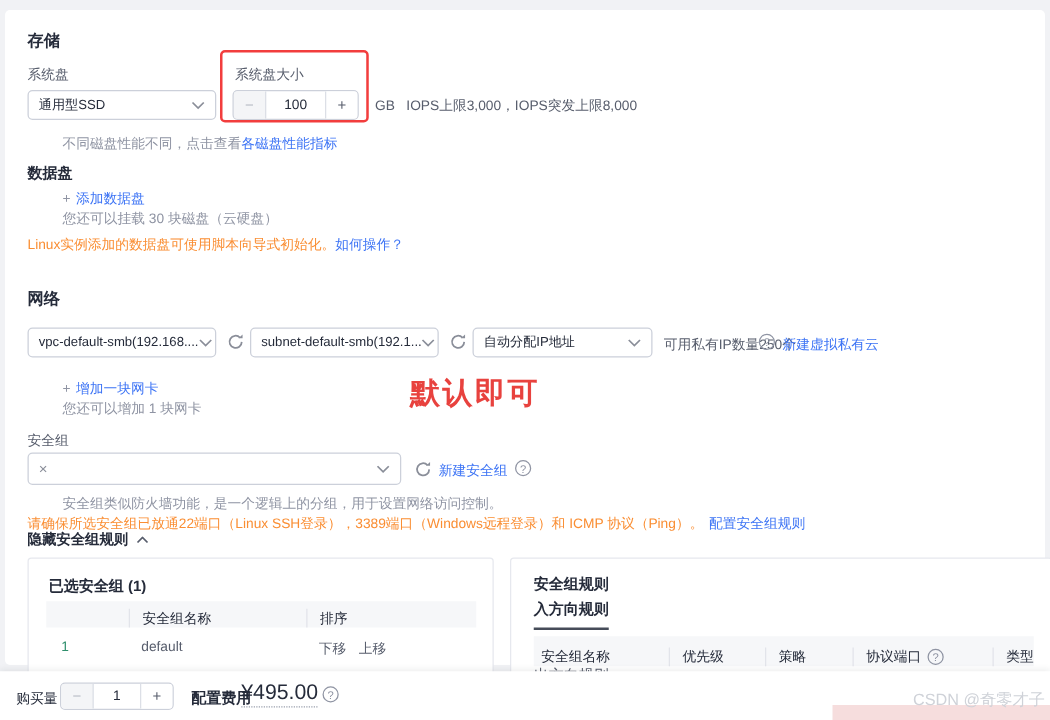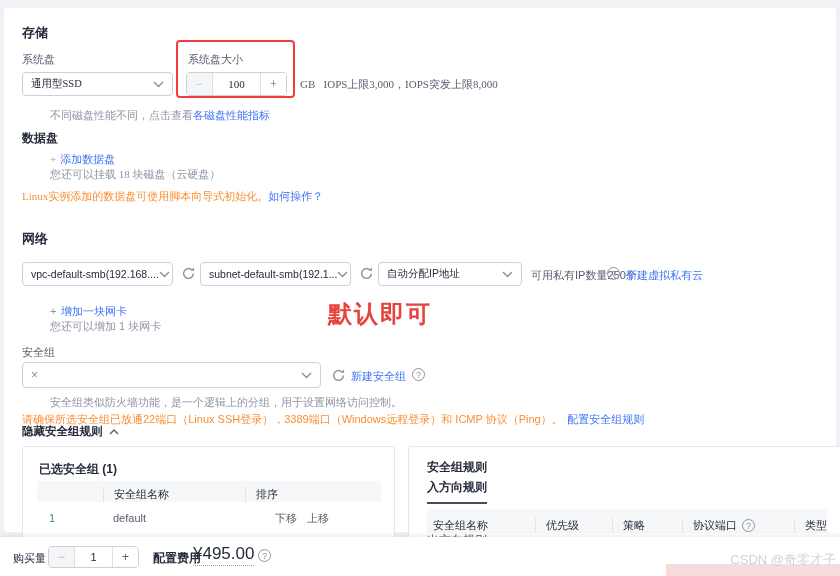--- a/index.html
+++ b/index.html
@@ -1,19 +1,19 @@
 <!DOCTYPE html>
 <html><head>
 <meta charset="utf-8">
 <style>
   html,body{margin:0;padding:0;}
   body{font-family:"Liberation Sans","DejaVu Sans",sans-serif;background:#eef0f3;}
   .page{position:relative;width:840px;height:576px;background:#f1f2f5;overflow:hidden;}
   .card{position:absolute;left:4px;width:832px;background:#fff;border-radius:4px;}
-  #card-storage{top:8px;height:234px;font-family:Liberation Serif, serif;}
+  #card-storage{top:8px;height:234px;}
   #card-network{top:218px;height:314px;}
   .abs{position:absolute;}
   .sec-title{font-size:13px;font-weight:bold;color:#252b3a;}
   .label{font-size:11px;color:#575d6c;}
   .sub-title{font-size:12px;font-weight:bold;color:#252b3a;}
   .hint{font-size:11px;color:#8f94a3;margin-left:28px;}
   .text{font-size:11px;color:#575d6c;}
   .link{font-size:11px;color:#3d74f5;cursor:pointer;}
   .orange{font-size:11px;color:#fa8e33;}
   .select{height:24px;border:1px solid #ccd0da;border-radius:4px;background:#fff;display:flex;align-items:center;padding:0 8px;font-size:10.5px;color:#252b3a;box-sizing:border-box;white-space:nowrap;overflow:hidden;justify-content:space-between;}
@@ -74,21 +74,21 @@
 
     <div class="abs nowrap" style="left:18px;top:97px;">
       <span class="hint">不同磁盘性能不同，点击查看</span><span class="link">各磁盘性能指标</span>
     </div>
 
     <div class="abs sub-title" style="left:18px;top:122px;">数据盘</div>
     <div class="abs nowrap" style="left:18px;top:141px;">
       <span class="hint">+</span>
       <span class="link">添加数据盘</span>
     </div>
-    <div class="abs hint" style="left:18px;top:159px;">您还可以挂载 18 块磁盘（云硬盘）</div>
+    <div class="abs hint" style="left:18px;top:159px;">您还可以挂载 30 块磁盘（云硬盘）</div>
     <div class="abs nowrap" style="left:18px;top:178px;">
       <span class="orange">Linux实例添加的数据盘可使用脚本向导式初始化。</span><span class="link">如何操作？</span>
     </div>
   </section>
 
   <section class="card" id="card-network">
     <div class="abs sec-title" style="left:18px;top:12px;">网络</div>
 
     <div class="abs select" style="left:18px;top:44px;width:151px;">
       <span>vpc-default-smb(192.168....</span>
@@ -177,21 +177,21 @@
       <div class="abs sub-title" style="left:16px;top:14px;">已选安全组 (1)</div>
       <div class="abs thead" style="left:14px;top:34px;width:344px;height:21px;">
         <div class="th" style="width:66px;"></div>
         <div class="th bordered" style="width:142px;">安全组名称</div>
         <div class="th bordered" style="flex:1;">排序</div>
       </div>
       <div class="abs" style="left:14px;top:60px;width:344px;height:22px;display:flex;align-items:center;font-size:11px;color:#575d6c;">
         <div style="width:66px;padding-left:12px;box-sizing:border-box;color:#2f8f6c;">1</div>
         <div style="width:142px;padding-left:10px;box-sizing:border-box;">default</div>
         <div style="flex:1;padding-left:10px;box-sizing:border-box;display:flex;gap:10px;">
-          <span style="cursor:pointer;margin-left:20px;">下移</span>
+          <span style="cursor:pointer;">下移</span>
           <span style="cursor:pointer;">上移</span>
         </div>
       </div>
     </div>
 
     <div class="abs panel" style="left:404px;top:228px;width:434px;height:130px;overflow:hidden;">
       <div class="abs sub-title" style="left:18px;top:12px;">安全组规则</div>
       <div class="abs" style="left:18px;top:32px;display:flex;gap:28px;flex-direction:column;">
         <span class="tab active">入方向规则</span>
         <span class="tab">出方向规则</span>

